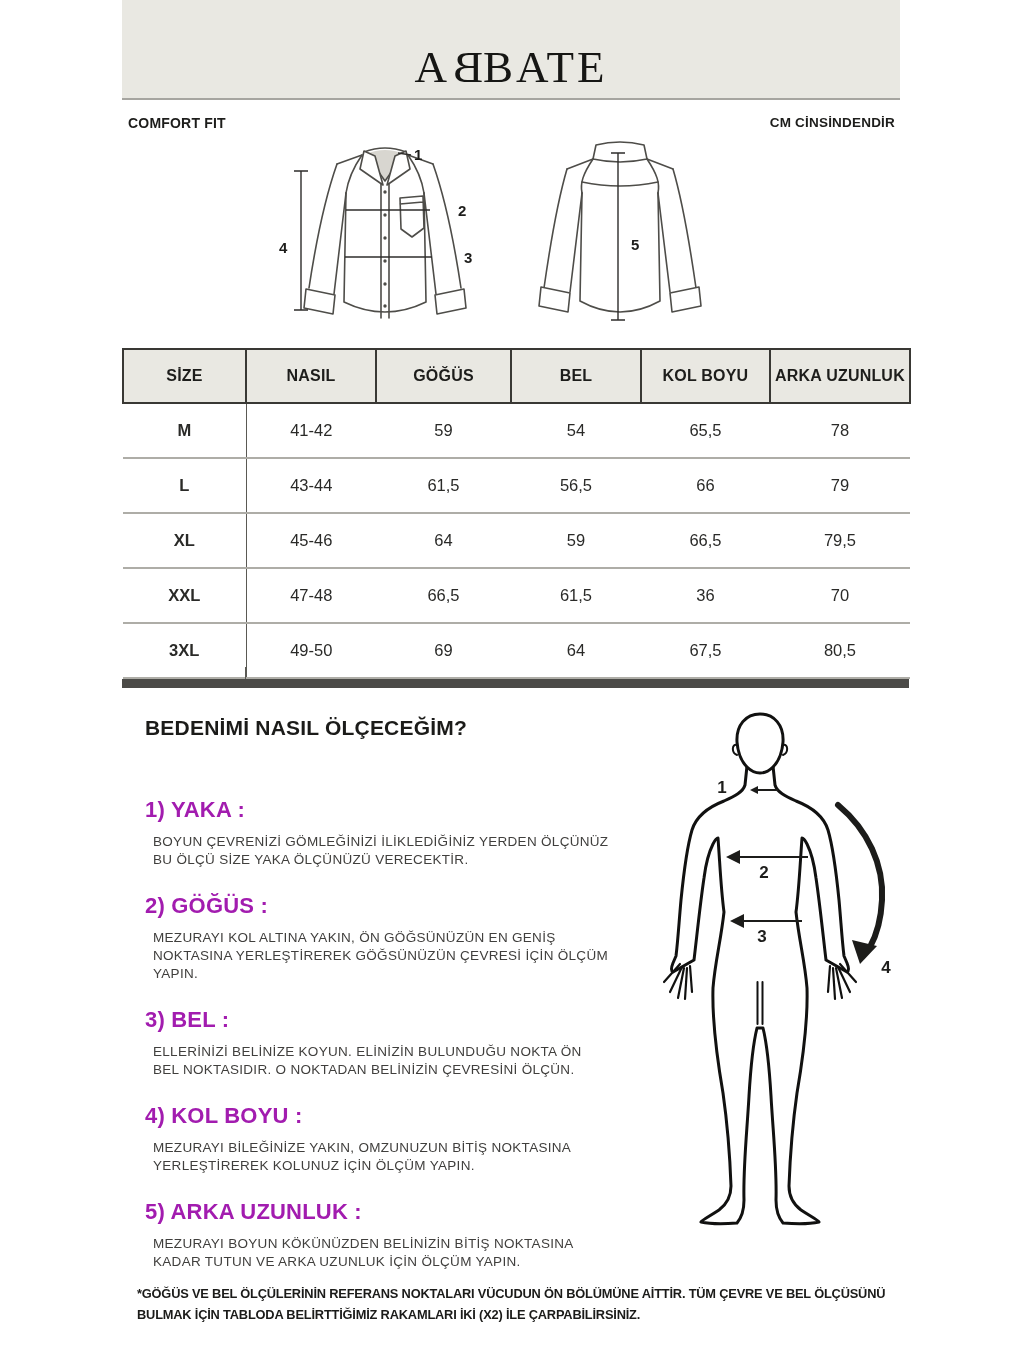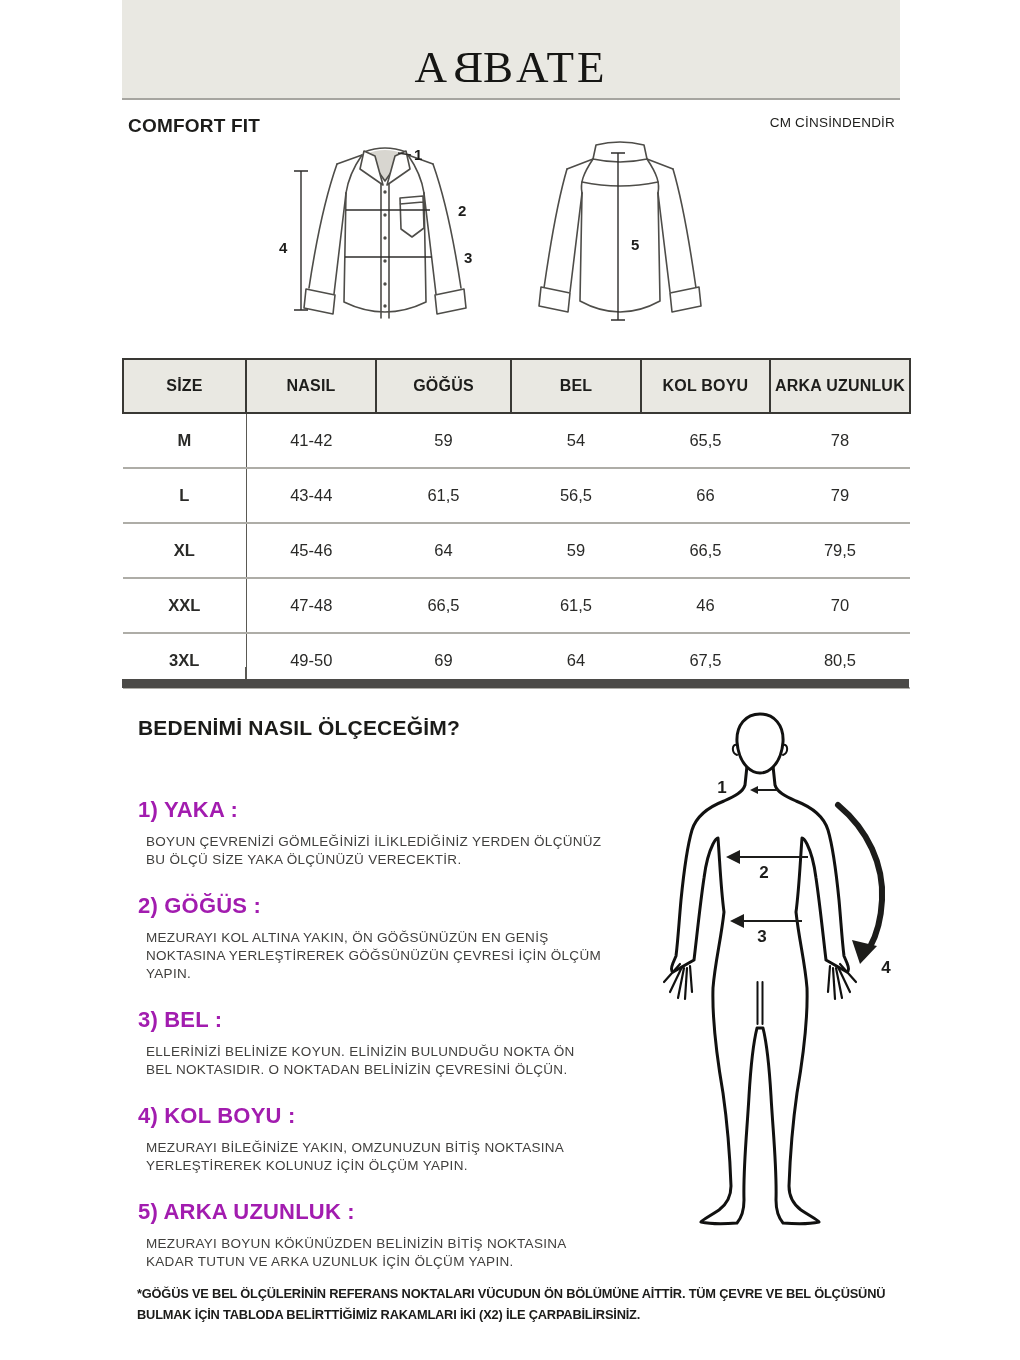--- a/index.html
+++ b/index.html
@@ -6,43 +6,43 @@
   .page{position:relative;width:1020px;height:1360px;background:#ffffff;overflow:hidden;
         font-family:"Liberation Sans",sans-serif;color:#1d1d1b;}
 
   
   .brand-band{position:absolute;left:122px;top:0;width:778px;height:100px;
               background:#e9e8e2;border-bottom:2px solid #a6a5a0;
               display:flex;justify-content:center;align-items:flex-end;padding-bottom:8px;box-sizing:border-box;}
   .logo{font-family:"Liberation Serif",serif;font-size:45px;letter-spacing:3px;color:#161614;line-height:1;}
   .logo .flip{display:inline-block;transform:scaleX(-1);}
 
-  .fit-label{position:absolute;left:128px;top:115px;font-size:19px;font-weight:bold;letter-spacing:.2px;}
-  .unit-label{position:absolute;right:125px;top:115px;font-size:13.5px;font-weight:normal;letter-spacing:.2px;}
+  .fit-label{position:absolute;left:128px;top:115px;font-size:14px;font-weight:bold;letter-spacing:.2px;}
+  .unit-label{position:absolute;right:125px;top:115px;font-size:13.5px;font-weight:bold;letter-spacing:.2px;}
 
   
   .shirts{position:absolute;left:265px;top:138px;}
   .sketch{stroke:#4e4d49;stroke-width:1.6;fill:none;stroke-linejoin:round;stroke-linecap:round;}
   .sketch-fill{stroke:#4e4d49;stroke-width:1.6;fill:#ffffff;stroke-linejoin:round;}
   .measure{stroke:#2e2d2b;stroke-width:1.4;fill:none;}
   .dlabel{font-family:"Liberation Sans",sans-serif;font-weight:bold;font-size:15px;fill:#1d1d1b;}
 
   
-  .size-table{position:absolute;left:122px;top:358px;width:787px;border-collapse:collapse;table-layout:fixed;}
+  .size-table{position:absolute;left:122px;top:348px;width:787px;border-collapse:collapse;table-layout:fixed;}
   .size-table th{background:#e9e8e2;border:2px solid #393834;height:50px;
                  font-size:16px;font-weight:bold;text-align:center;letter-spacing:.2px;line-height:1.15;}
   .size-table td{height:51px;text-align:center;font-size:16.5px;color:#2a2a28;}
   .size-table tbody tr + tr td{border-top:2px solid #aeada7;}
   .size-table tbody tr:last-child td{border-bottom:2px solid #aeada7;}
   .size-table td.size-col{font-weight:bold;border-right:1px solid #5a5954;}
   .col-stub{position:absolute;left:245px;top:667px;width:1px;height:12px;background:#5a5954;}
   .thick-bar{position:absolute;left:122px;top:679px;width:787px;height:9px;background:#4b4a47;}
 
   
-  .guide{position:absolute;left:138px;top:716px;width:525px;}
+  .guide{position:absolute;left:145px;top:716px;width:525px;}
   .guide h2{margin:0 0 57px 0;font-size:21px;font-weight:bold;letter-spacing:.2px;color:#1b1b19;}
   .guide h3{margin:0 0 10px 0;font-size:22px;font-weight:bold;letter-spacing:.2px;color:#a21caf;}
   .guide p{margin:0 0 24px 8px;font-size:13.5px;line-height:18px;letter-spacing:.3px;
            color:#403f3d;white-space:pre-line;}
 
   
   .figure{position:absolute;left:640px;top:700px;}
   .outline{stroke:#111110;stroke-width:3;fill:#ffffff;stroke-linejoin:round;stroke-linecap:round;}
   .outline-thin{stroke:#111110;stroke-width:2;fill:none;stroke-linecap:round;}
   .finger{stroke:#111110;stroke-width:2.2;fill:none;stroke-linecap:round;}
@@ -172,21 +172,21 @@
         <td>64</td>
         <td>59</td>
         <td>66,5</td>
         <td>79,5</td>
       </tr>
       <tr>
         <td class="size-col">XXL</td>
         <td>47-48</td>
         <td>66,5</td>
         <td>61,5</td>
-        <td>46</td>
+        <td>36</td>
         <td>70</td>
       </tr>
       <tr>
         <td class="size-col">3XL</td>
         <td>49-50</td>
         <td>69</td>
         <td>64</td>
         <td>67,5</td>
         <td>80,5</td>
       </tr>

